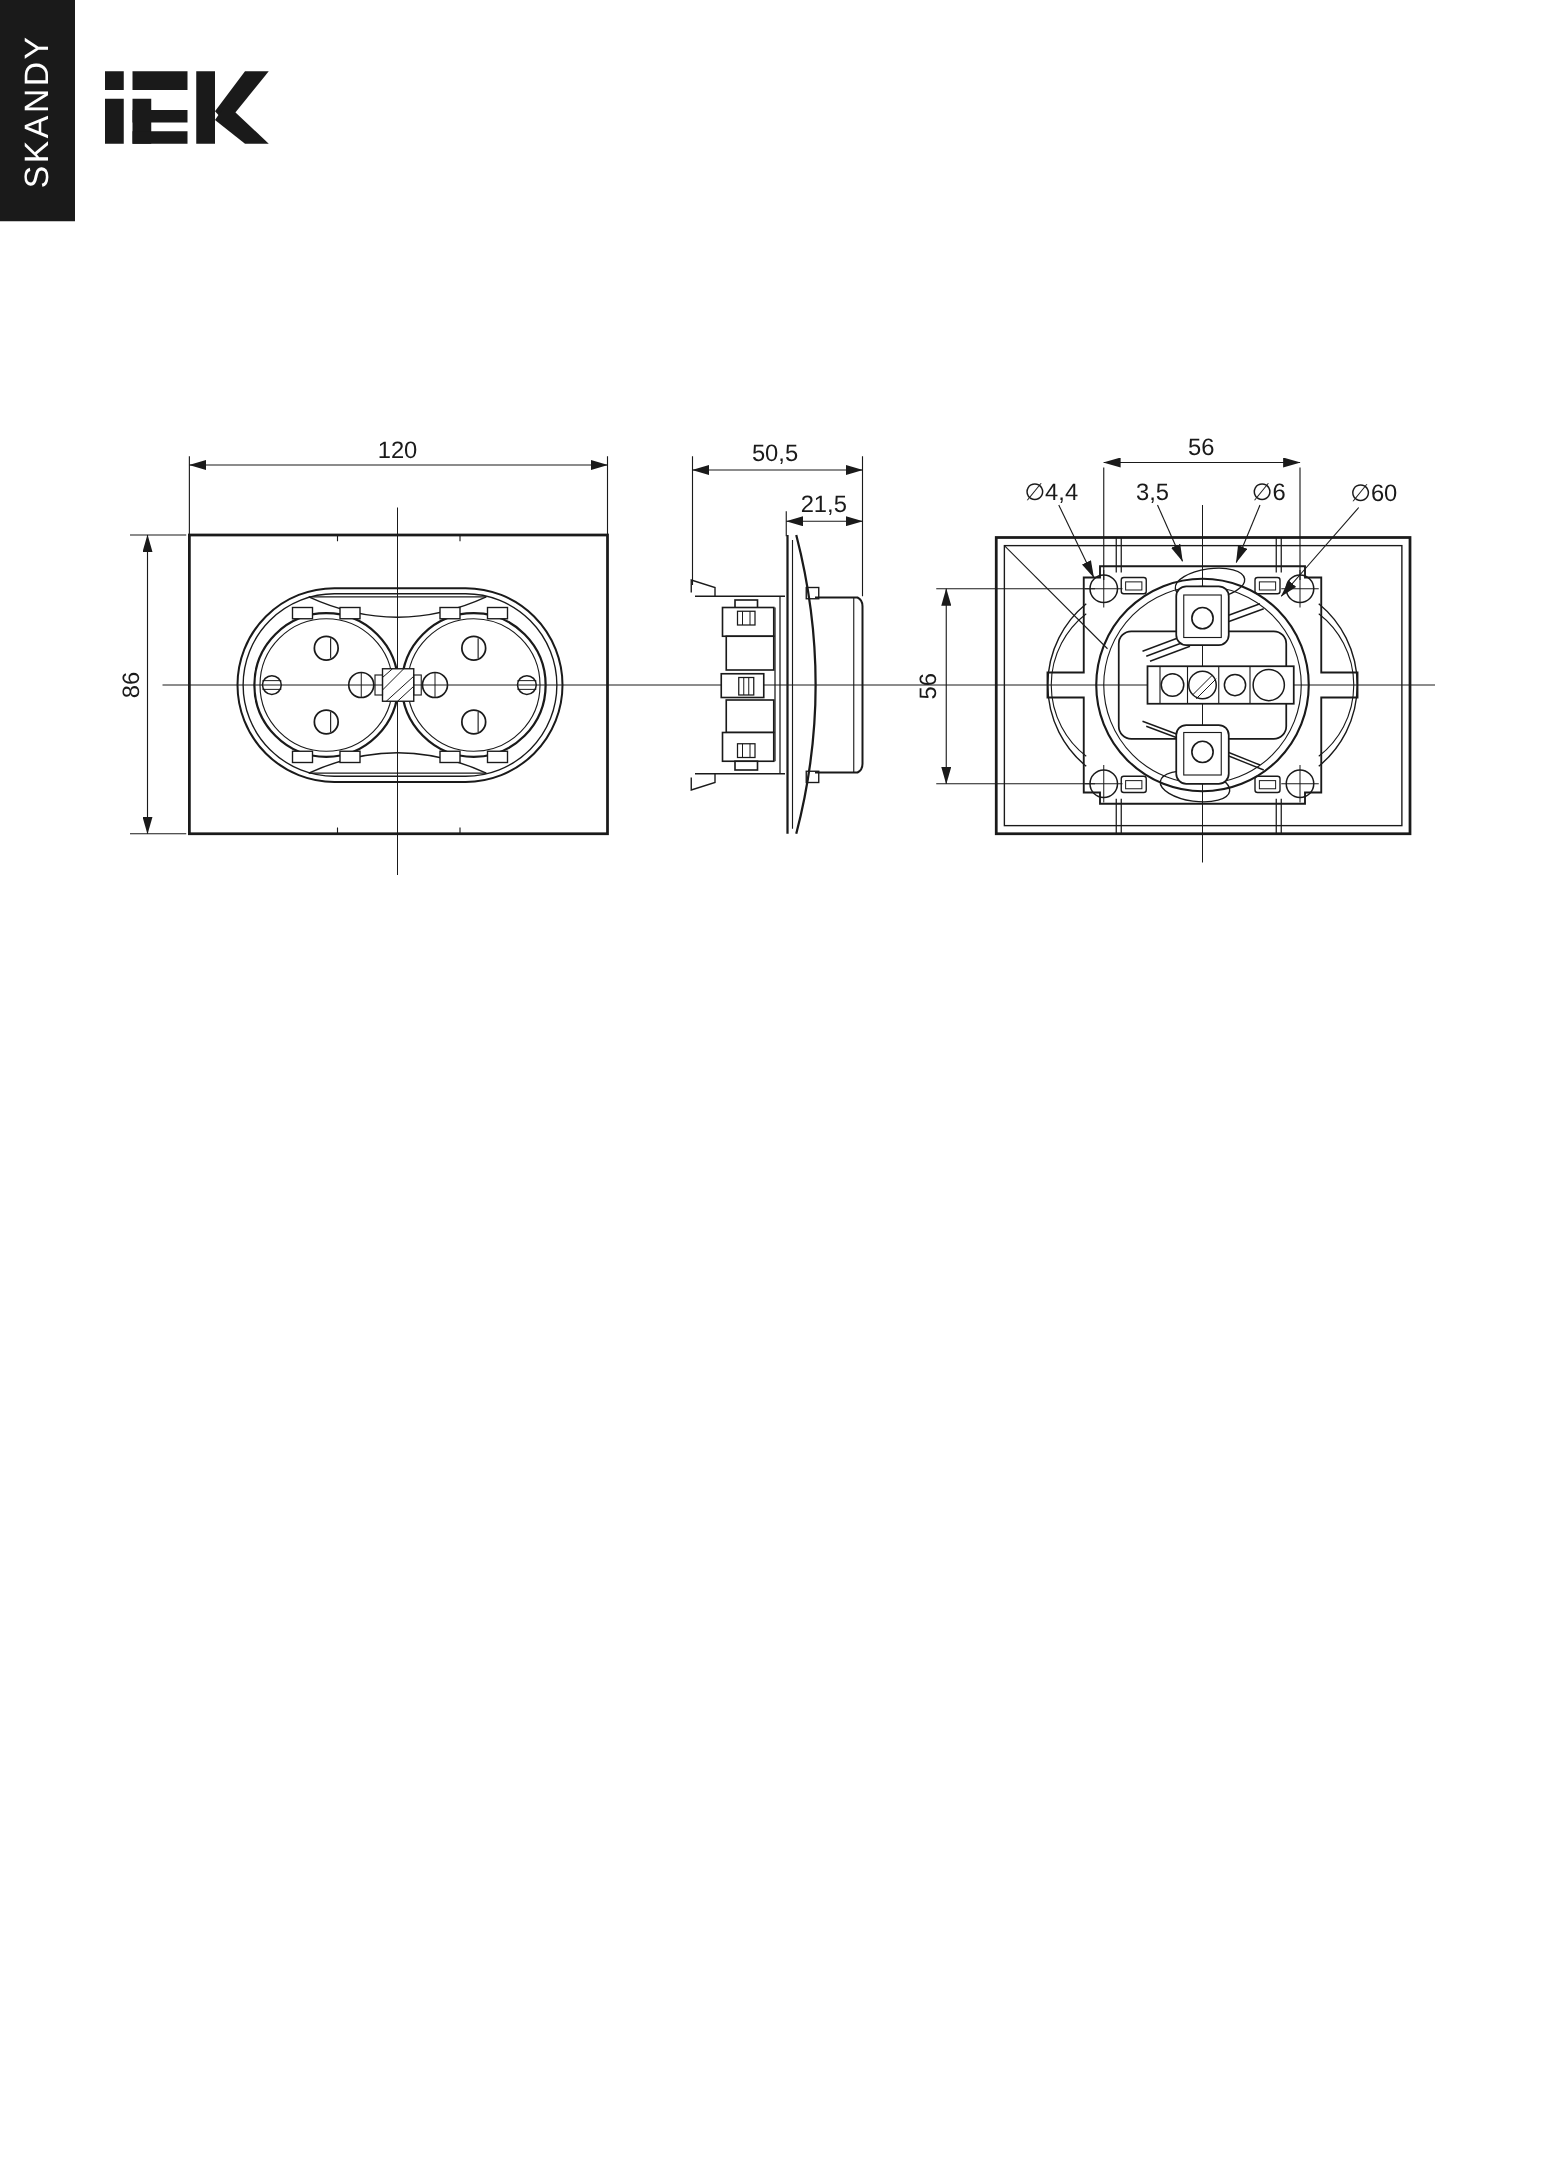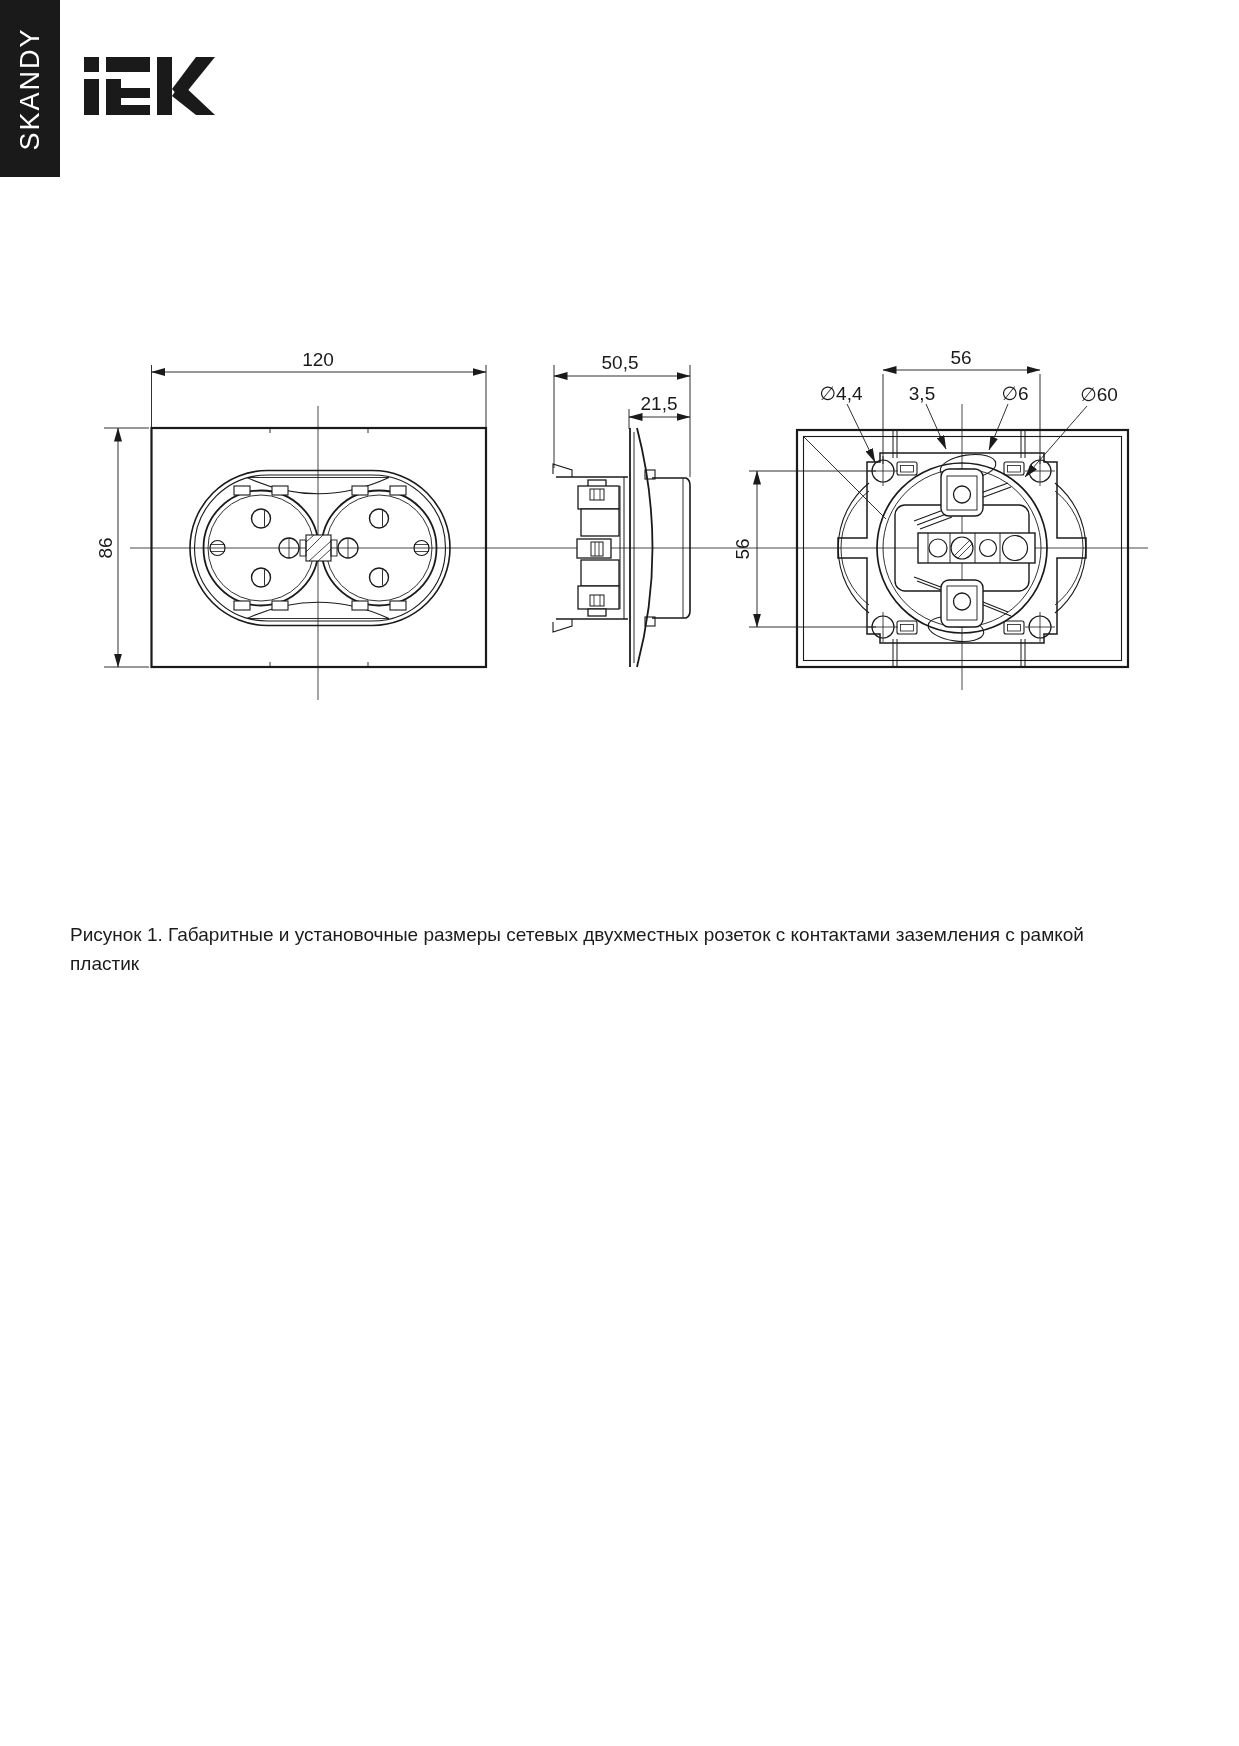--- a/index.html
+++ b/index.html
@@ -302,15 +302,14 @@
         <text class="dt" x="922" y="400">3,5</text>
         <line class="ln w09" x1="926" y1="404" x2="946" y2="449" marker-end="url(#arw)"></line>
         <text class="dt" x="1015" y="400">∅6</text>
         <line class="ln w09" x1="1008" y1="404" x2="989" y2="450" marker-end="url(#arw)"></line>
         <text class="dt" x="1099" y="401">∅60</text>
         <line class="ln w09" x1="1087" y1="406" x2="1025" y2="477" marker-end="url(#arw)"></line>
       </g>
     </g>
   </svg>
 
-  <div class="caption">Рисунок 1. Габаритные и установочные размеры сетевых двухместных розеток с контактами заземления с рамкой пластик</div>
 
 </div>
 
 </body></html>

